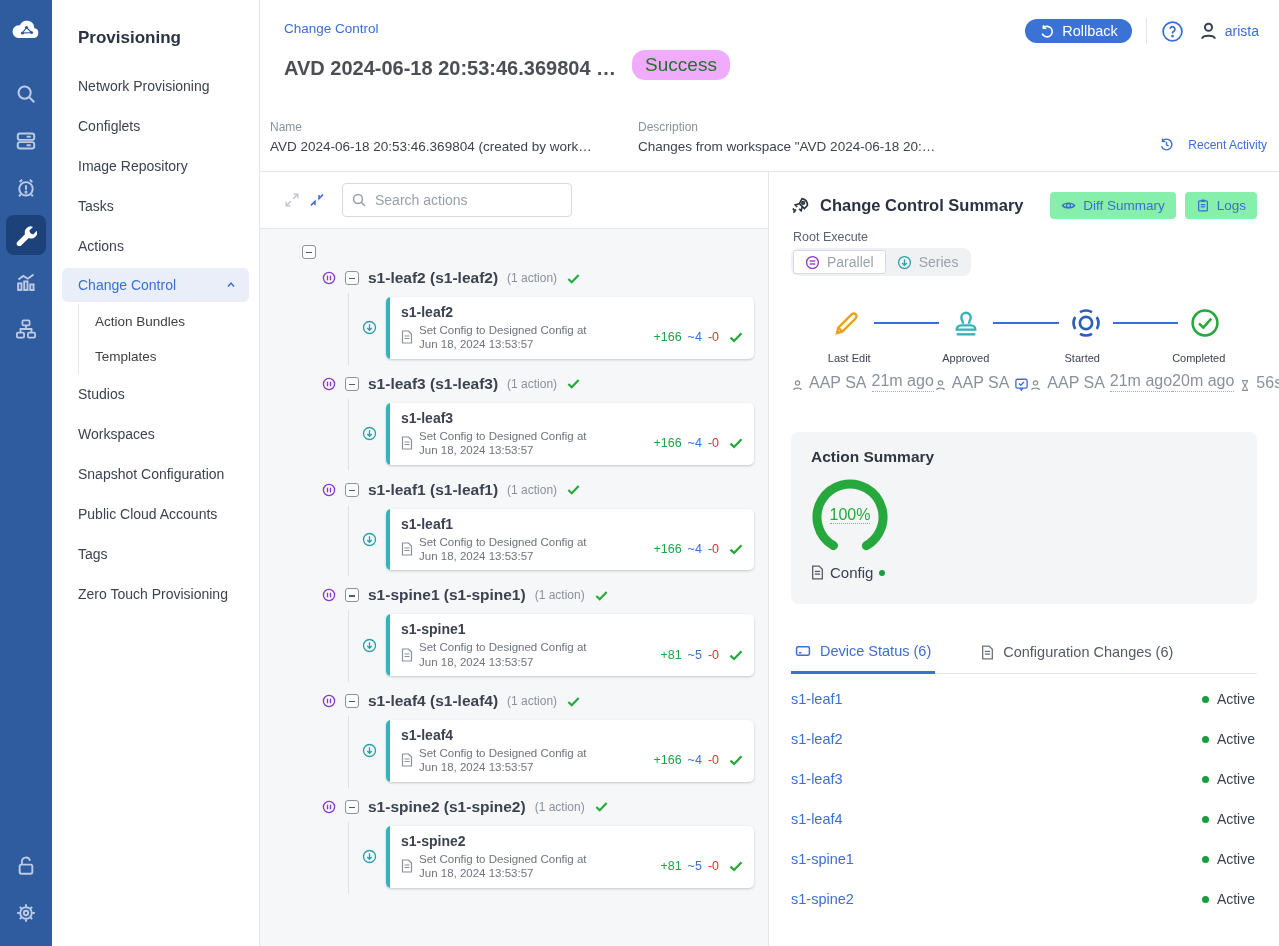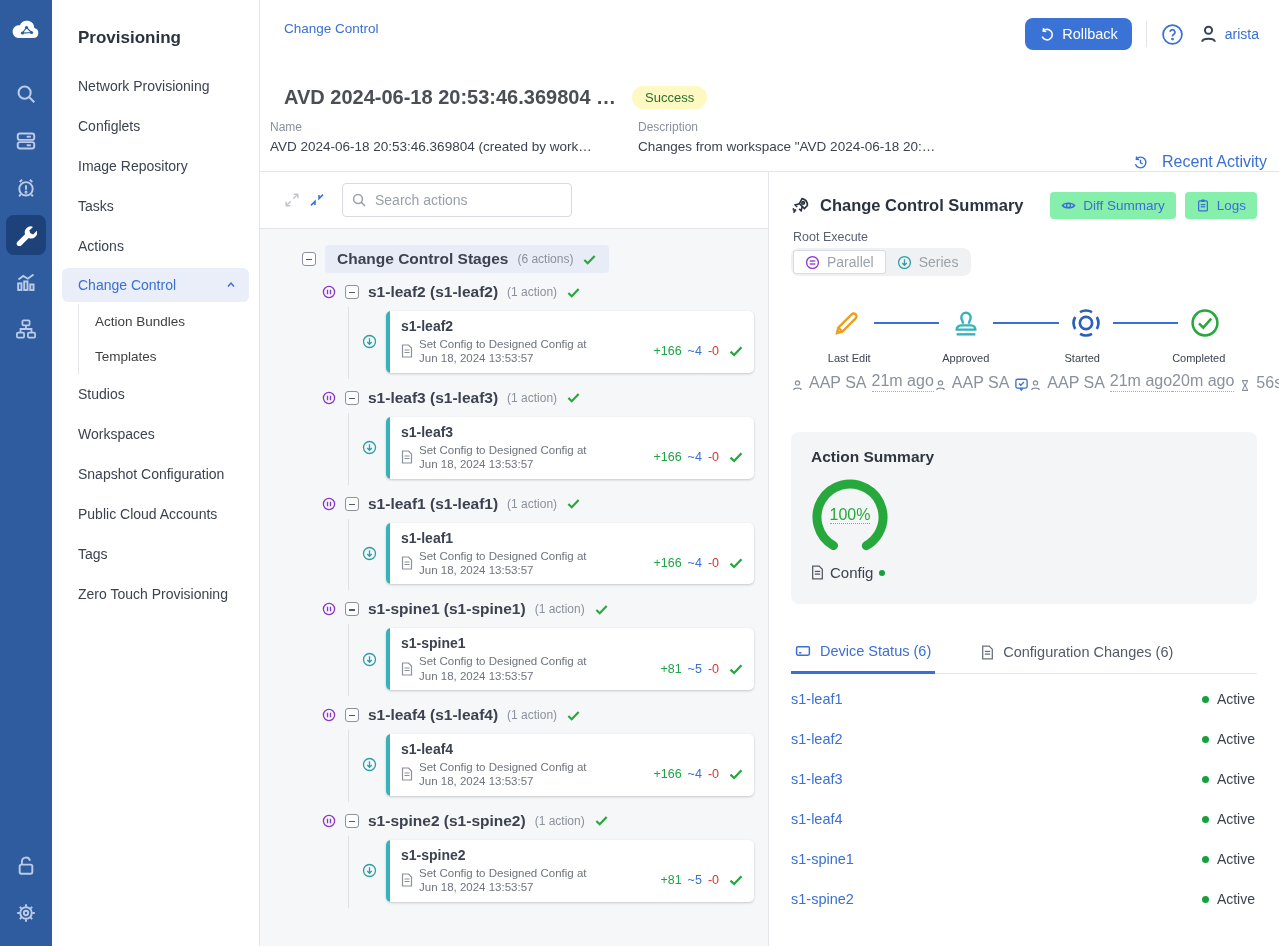--- a/index.html
+++ b/index.html
@@ -22,32 +22,32 @@
   .nav-item.active { background:#e9eef9; color:#3a6fd3; border-radius:6px; margin:2px 10px 2px 10px; padding:9px 12px 9px 16px; display:flex; align-items:center; justify-content:space-between; }
   .nav-sub { margin-left:26px; border-left:1px solid #e4e6e9; padding-left:0; }
   .nav-subitem { font-size:13.5px; color:#404040; padding:10px 0 10px 16px; cursor:pointer; }
 
   
   .content { flex:1; display:flex; flex-direction:column; min-width:0; }
   .topbar { position:relative; height:172px; border-bottom:1px solid #e4e6e9; flex:none; }
   .breadcrumb { position:absolute; left:24px; top:21px; font-size:13.5px; color:#3a6fd3; cursor:pointer; }
   .title-row { position:absolute; left:24px; top:50px; display:flex; align-items:flex-end; gap:16px; }
   .page-title { font-size:20px; font-weight:bold; color:#4b4f55; }
-  .badge-success { background:#fef9c3; color:#256f2e; font-size:13px; padding:4px 13px; border-radius:13px;margin-top:36px; }
+  .badge-success { background:#f0abfc; color:#256f2e; font-size:19px; padding:4px 13px; border-radius:13px; }
   .top-controls { position:absolute; right:20px; top:18px; display:flex; align-items:center; gap:14px; }
-  .btn-rollback { background:#3a72d6; color:#fff; border:none; border-radius:8px; height:32px; padding:0 14px; font-size:14.5px; display:flex; align-items:center; gap:8px; cursor:pointer; font-family:inherit; }
+  .btn-rollback { background:#3a72d6; color:#fff; border:none; border-radius:16px; height:24px; padding:0 14px; font-size:14.5px; display:flex; align-items:center; gap:8px; cursor:pointer; font-family:inherit; }
   .vdivider { width:1px; height:26px; background:#e2e4e8; }
   .help-btn { cursor:pointer; display:flex; }
   .user-chip { display:flex; align-items:center; gap:6px; color:#3a6fd3; font-size:14px; cursor:pointer; }
   .meta { position:absolute; left:10px; right:0; top:120px; display:flex; }
   .meta-label { font-size:12px; color:#8a919c; margin-bottom:5px; }
   .meta-value { font-size:13.5px; color:#3c4250; white-space:nowrap; overflow:hidden; text-overflow:ellipsis; }
   .meta-name { width:368px; flex:none; }
   .meta-desc { width:300px; flex:none; }
-  .recent-activity { position:absolute; right:12px; top:137px; color:#3a6fd3; font-size:16px; display:flex; align-items:center; gap:14px; cursor:pointer;margin-top:16px; }
+  .recent-activity { position:absolute; right:12px; top:137px; color:#3a6fd3; font-size:12px; display:flex; align-items:center; gap:14px; cursor:pointer; }
 
   .bodyrow { flex:1; display:flex; min-height:0; }
 
   
   .treecol { width:509px; flex:none; border-right:1px solid #e4e6e9; display:flex; flex-direction:column; }
   .actionsbar { height:57px; flex:none; display:flex; align-items:center; gap:9px; padding:0 24px; border-bottom:1px solid #e4e6e9; }
   .tool-icon { display:flex; cursor:pointer; }
   .searchbox { position:relative; margin-left:8px; }
   .searchbox input { width:230px; height:34px; border:1px solid #d7dadf; border-radius:4px; padding:0 10px 0 32px; font-size:14px; color:#3c4250; font-family:inherit; outline:none; }
   .searchbox input::placeholder { color:#9aa0a8; }
@@ -285,27 +285,20 @@
                 <circle cx="7" cy="7" r="4.4"></circle>
                 <line x1="10.4" y1="10.4" x2="14" y2="14"></line>
               </svg>
             <input type="text" placeholder="Search actions" style="">
           </div>
         </div>
 
         <div class="tree">
           <div class="root-row">
             <span class="minus-box"></span>
-            <span class="root-pill">
-              <span class="root-label">Change Control Stages</span>
-              <span class="count-text">(6 actions)</span>
-              <svg class="check" width="15" height="15" viewBox="0 0 16 16" fill="none" stroke="#27a83c" stroke-width="2.3">
-                  <polyline points="2.5,8.6 6.1,12 13.5,4.2"></polyline>
-                </svg>
-            </span>
           </div>
 
           <div class="stage">
             <div class="stage-header">
               <svg width="14" height="14" viewBox="0 0 16 16" fill="none" stroke="#8c35c9" stroke-width="1.5">
                   <circle cx="8" cy="8" r="6.4"></circle>
                   <line x1="6.3" y1="5.4" x2="6.3" y2="10.6"></line>
                   <line x1="9.7" y1="5.4" x2="9.7" y2="10.6"></line>
                 </svg>
               <span class="minus-box"></span>

